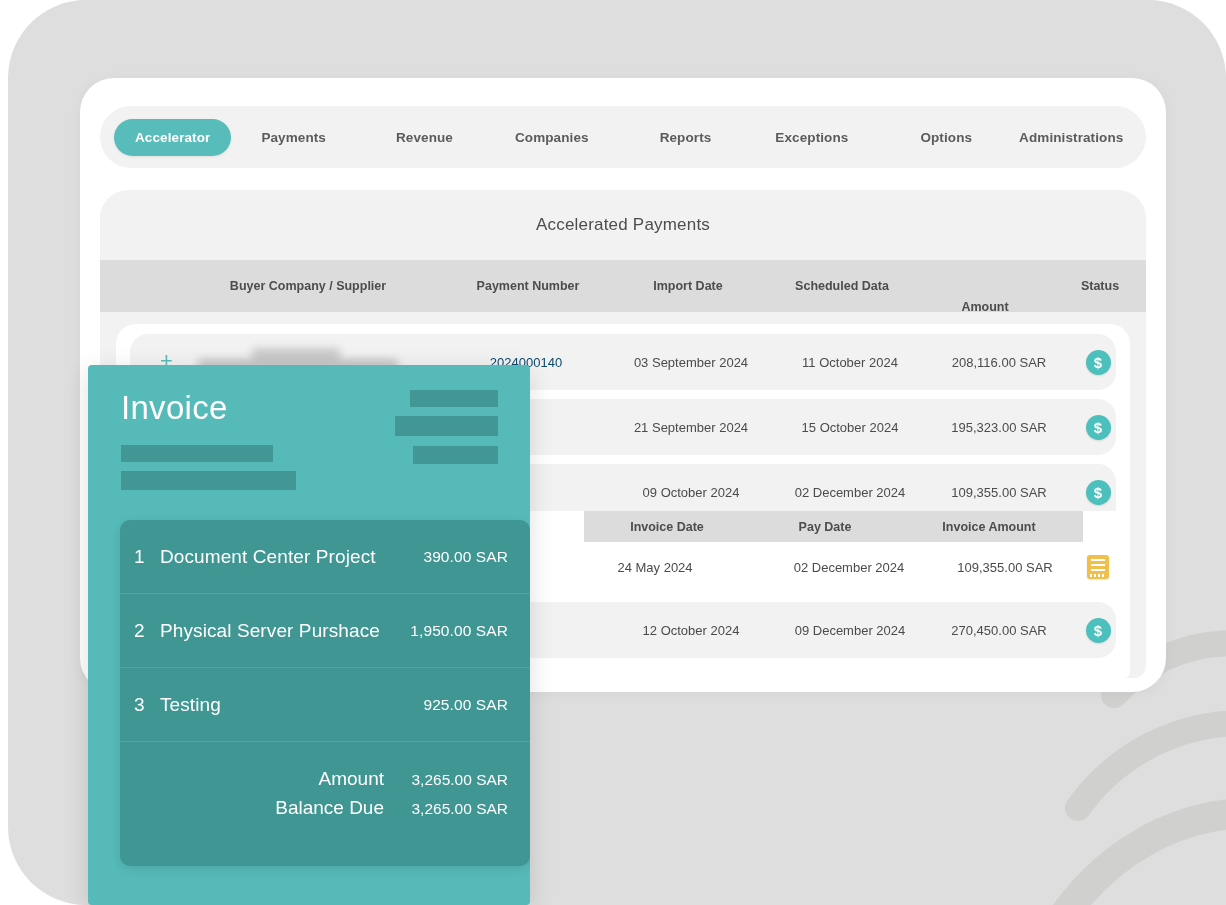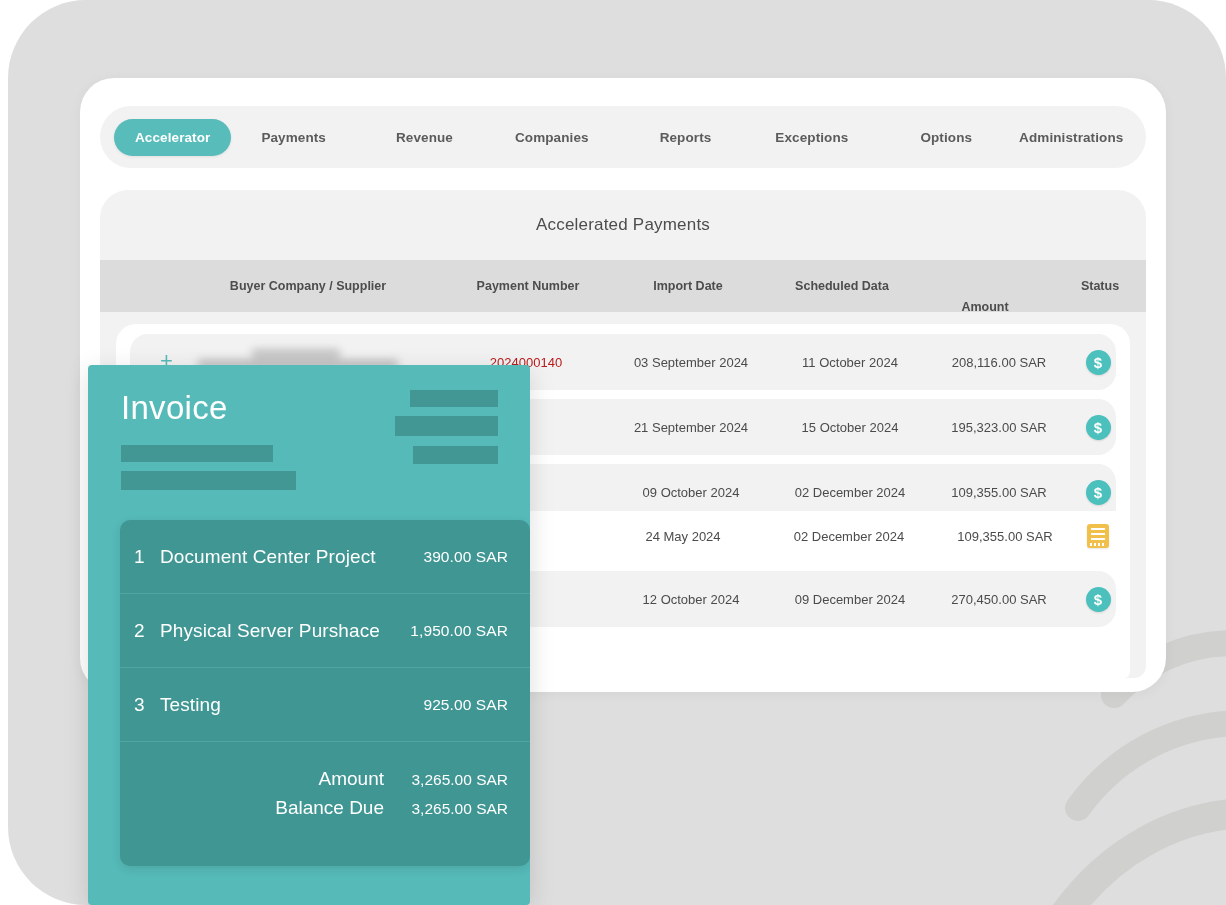--- a/index.html
+++ b/index.html
@@ -119,21 +119,21 @@
     border-radius: 18px;
   }
   .row .cell {
     position: absolute;
     top: 0; height: 56px;
     display: flex; align-items: center; justify-content: center;
     font-size: 13px;
     color: #4b4b4b;
     white-space: nowrap;
   }
-  .row .cell.mono-num { color:#b91c1c; }
+  .row .cell.mono-num { color:#0c4a6e; }
 
   .plus-icon {
     position: absolute;
     left: 30px; top: 50%;
     transform: translateY(-50%);
     width: 16px; height: 16px;
     color: #57bcba;
     font-size: 22px;
     line-height: 14px;
     font-weight: 300;
@@ -346,22 +346,27 @@
           <div class="row" style="margin-bottom:0; border-radius:18px 18px 0 0;">
             <div class="cell" style="left:478px; width:166px;">09 October 2024</div>
             <div class="cell" style="left:644px; width:152px;">02 December 2024</div>
             <div class="cell" style="left:790px; width:158px;">109,355.00 SAR</div>
             <div class="cell" style="left:928px; width:80px;">
               <span class="status-dollar">$</span>
             </div>
           </div>
 
           <div class="nested">
+            <div class="subhead">
+              <div class="sth" style="left:14px; width:138px;">Invoice Date</div>
+              <div class="sth" style="left:170px; width:142px;">Pay Date</div>
+              <div class="sth" style="left:330px; width:150px;">Invoice Amount</div>
+            </div>
             <div class="subrow">
-              <div class="cell" style="left:478px; width:150px;">24 May 2024</div>
+              <div class="cell" style="left:450px; width:150px;">24 May 2024</div>
               <div class="cell" style="left:634px; width:170px;">02 December 2024</div>
               <div class="cell" style="left:796px; width:158px;">109,355.00 SAR</div>
               <div class="cell" style="left:928px; width:80px;">
                 <span class="status-doc"></span>
               </div>
             </div>
           </div>
 
           <div class="row" style="margin-top:10px;">
             <div class="cell" style="left:478px; width:166px;">12 October 2024</div>

